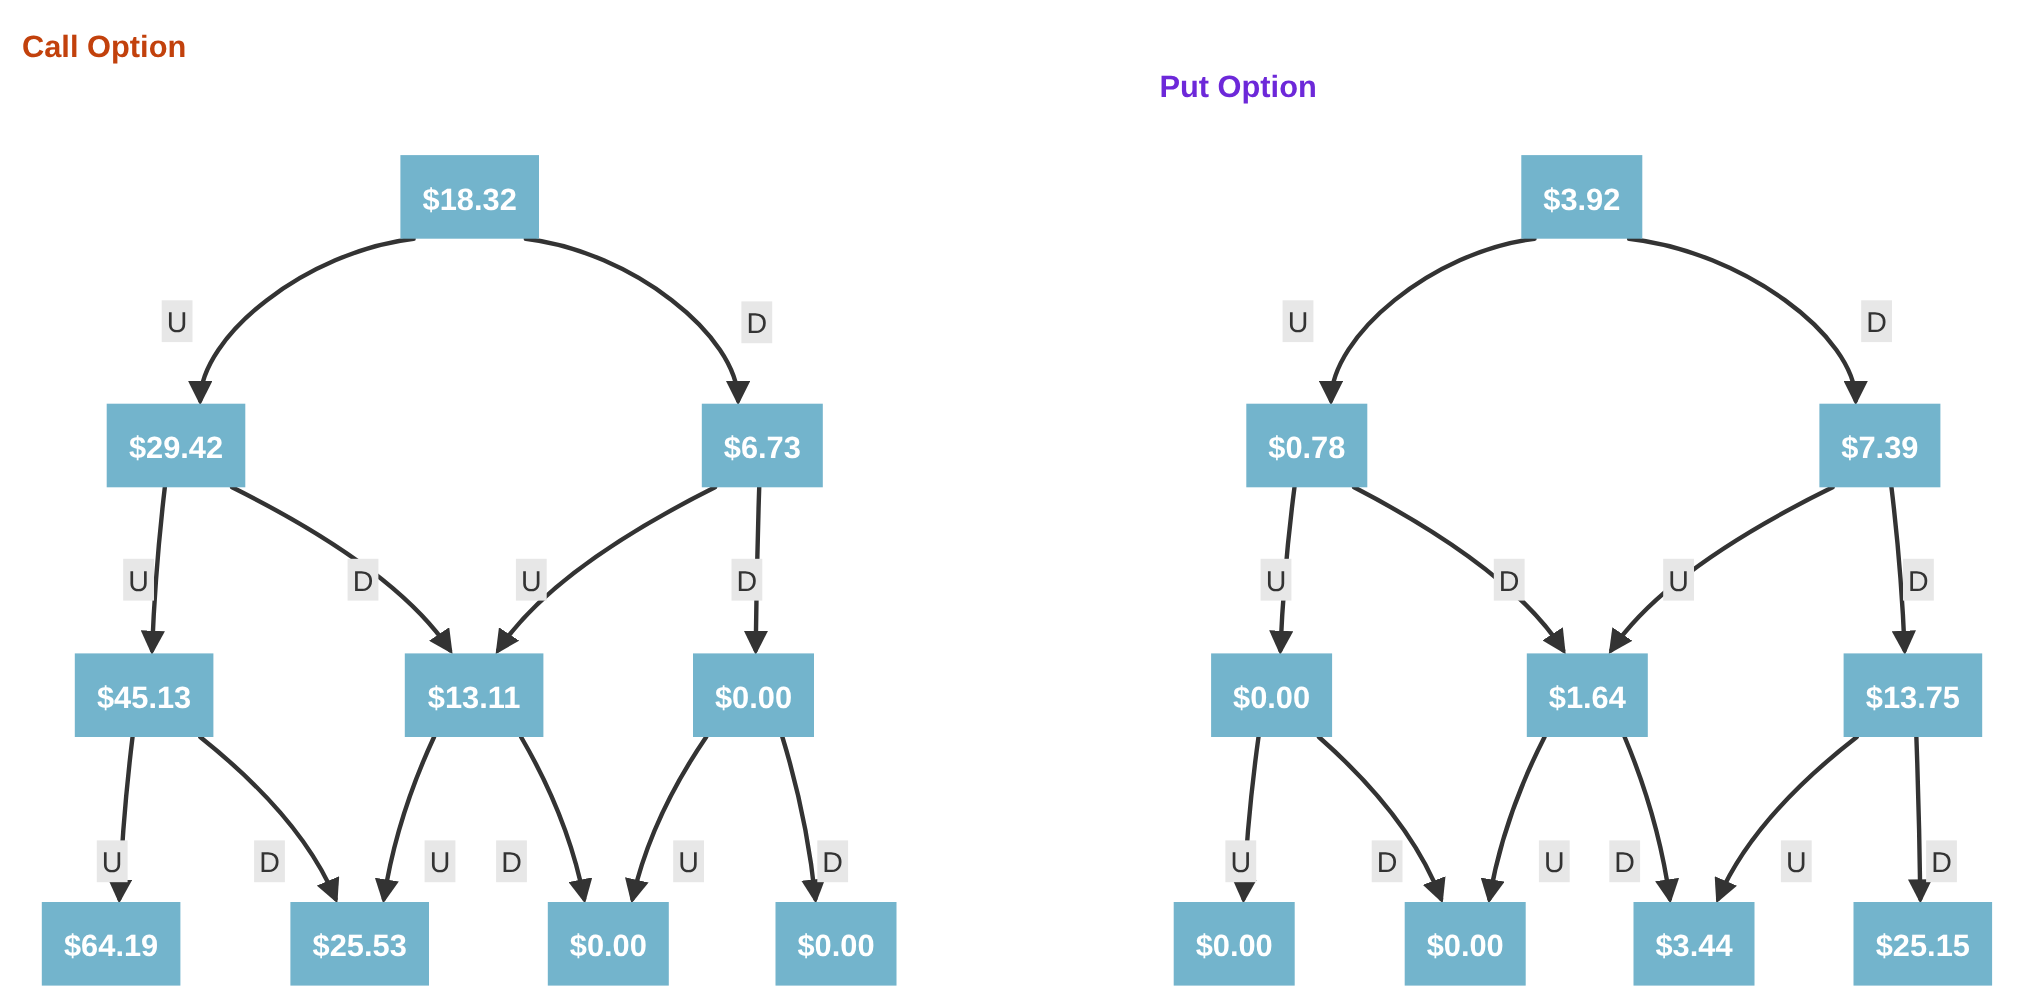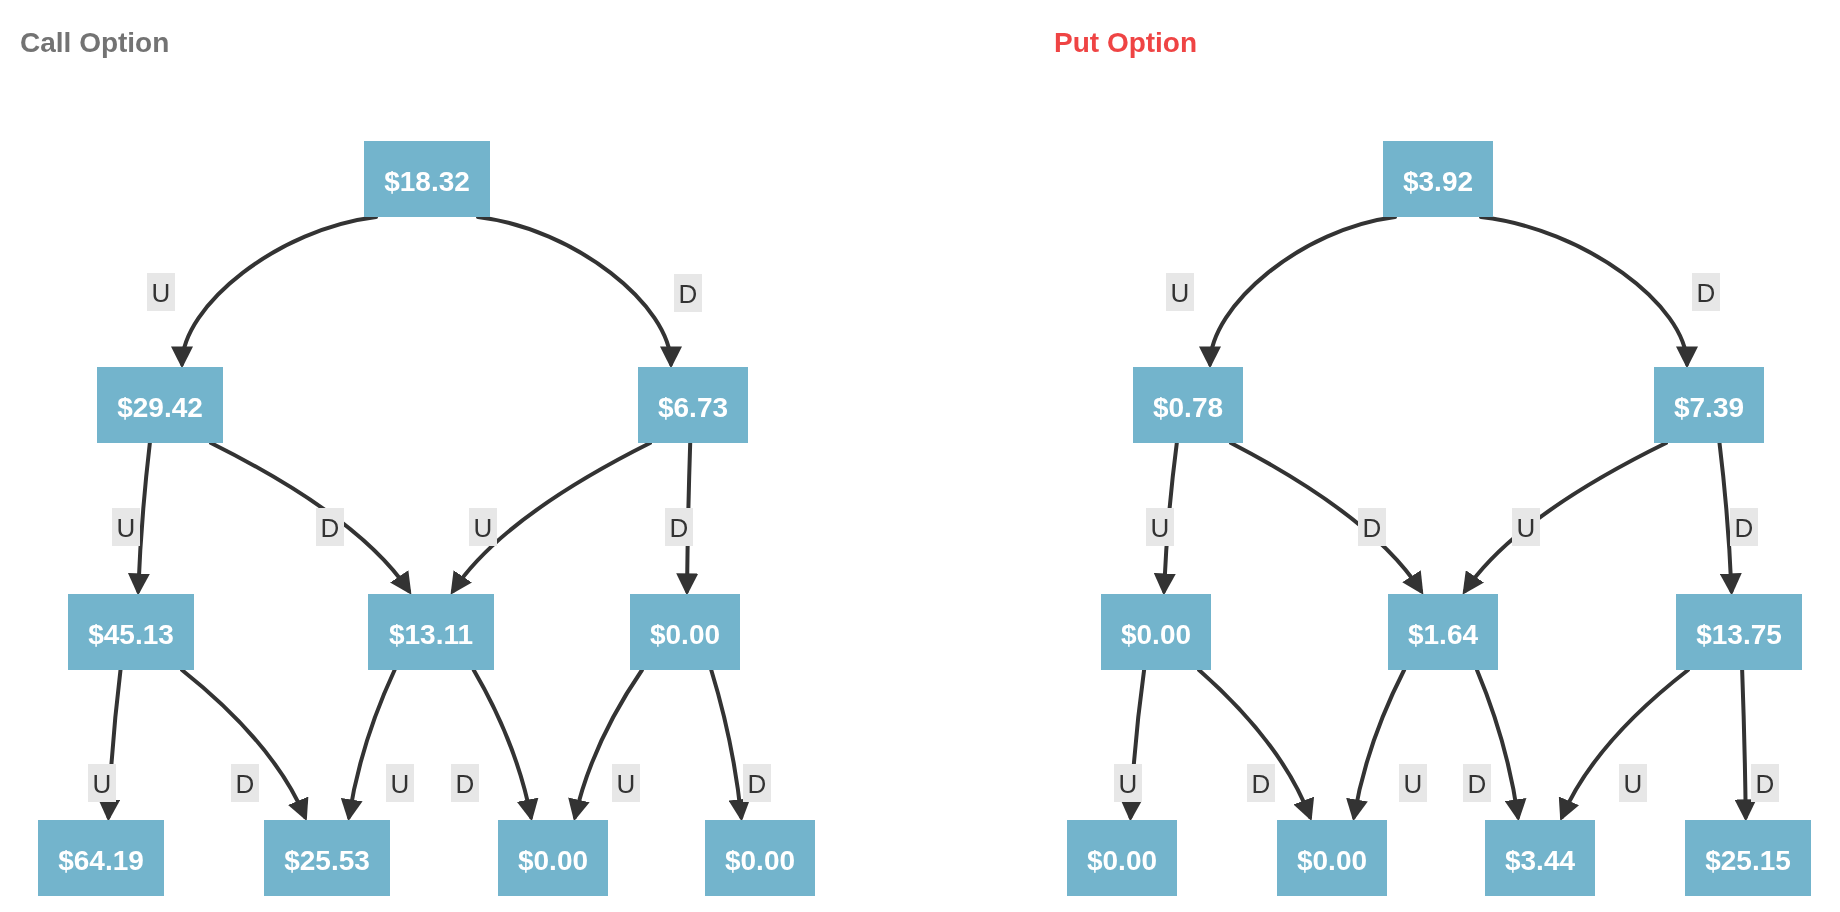--- a/index.html
+++ b/index.html
@@ -161,17 +161,17 @@
             <text x="1477" y="784" text-anchor="middle" dominant-baseline="central" fill="#333333" font-size="26">D</text>
             <rect x="1619" y="764" width="28" height="38" fill="#e7e7e7"></rect>
             <text x="1633" y="784" text-anchor="middle" dominant-baseline="central" fill="#333333" font-size="26">U</text>
             <rect x="1751" y="764" width="28" height="38" fill="#e7e7e7"></rect>
             <text x="1765" y="784" text-anchor="middle" dominant-baseline="central" fill="#333333" font-size="26">D</text>
           </g>
         </g>
       </g>
   </svg>
 
-  <div class="panel-title" id="title-call" style="color: #737373; text-align: right;">Call Option</div>
+  <div class="panel-title" id="title-call" style="color: #c2410c; text-align: right;">Call Option</div>
 
-  <div class="panel-title" id="title-put" style="color: #ef4444;">Put Option</div>
+  <div class="panel-title" id="title-put" style="color: #6d28d9; margin-top: 36px;">Put Option</div>
 
 </div>
 
 </body></html>

